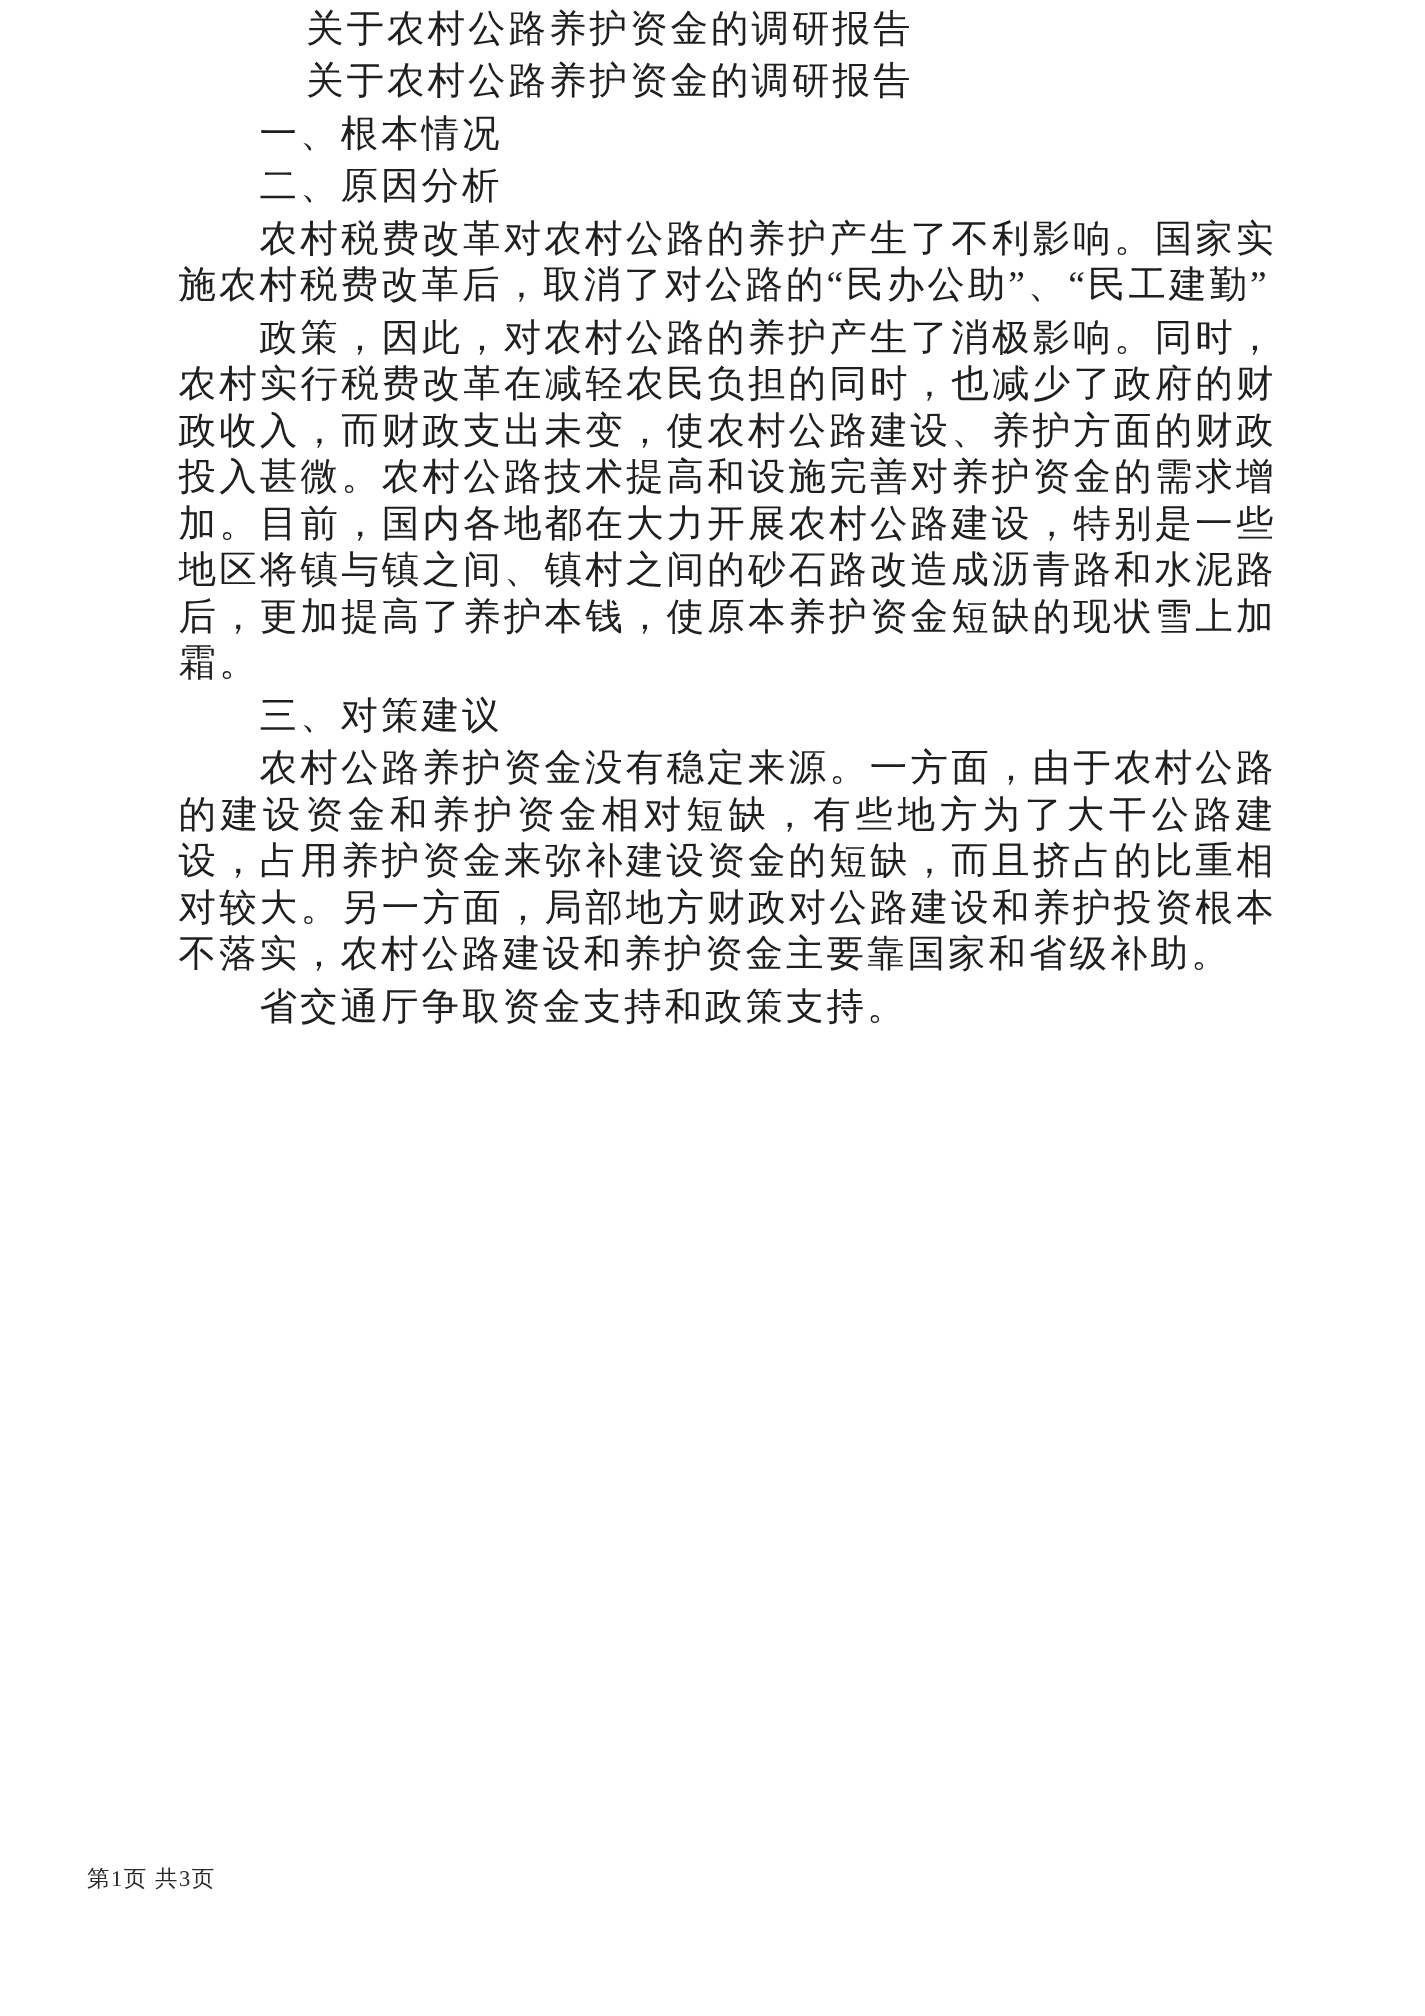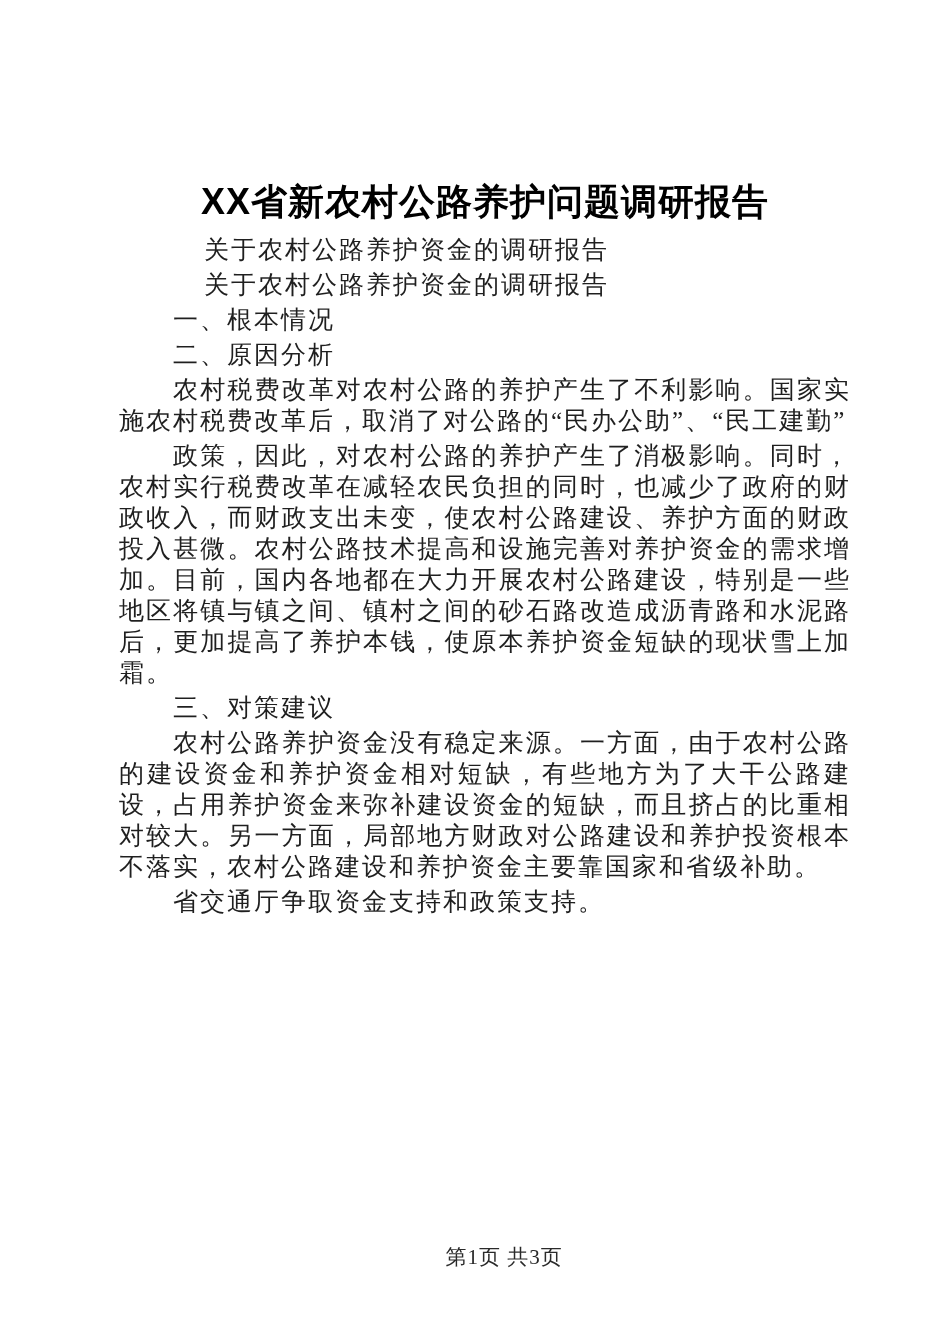--- a/index.html
+++ b/index.html
@@ -42,32 +42,31 @@
   }
   .indent-2 { text-indent: 54px; }
   .indent-3 { text-indent: 85px; }
   .footer {
     position: absolute;
     top: 1243px;
     left: 0;
     width: 100%;
     box-sizing: border-box;
     padding-left: 58px;   
-    text-align: center;
-    font-size: 21px;
+    text-align: left;
+    font-size: 15px;
     letter-spacing: 1px;
     color: #2a2a2a;
   }
 </style>
 </head>
 <body>
 
 <div class="page">
   <div class="content">
-    <h1 class="doc-title">XX省新农村公路养护问题调研报告</h1>
 
     <p class="indent-3">关于农村公路养护资金的调研报告</p>
 
     <p class="indent-3">关于农村公路养护资金的调研报告</p>
 
     <p class="indent-2">一、根本情况</p>
 
 
     <p class="indent-2">二、原因分析</p>
 

